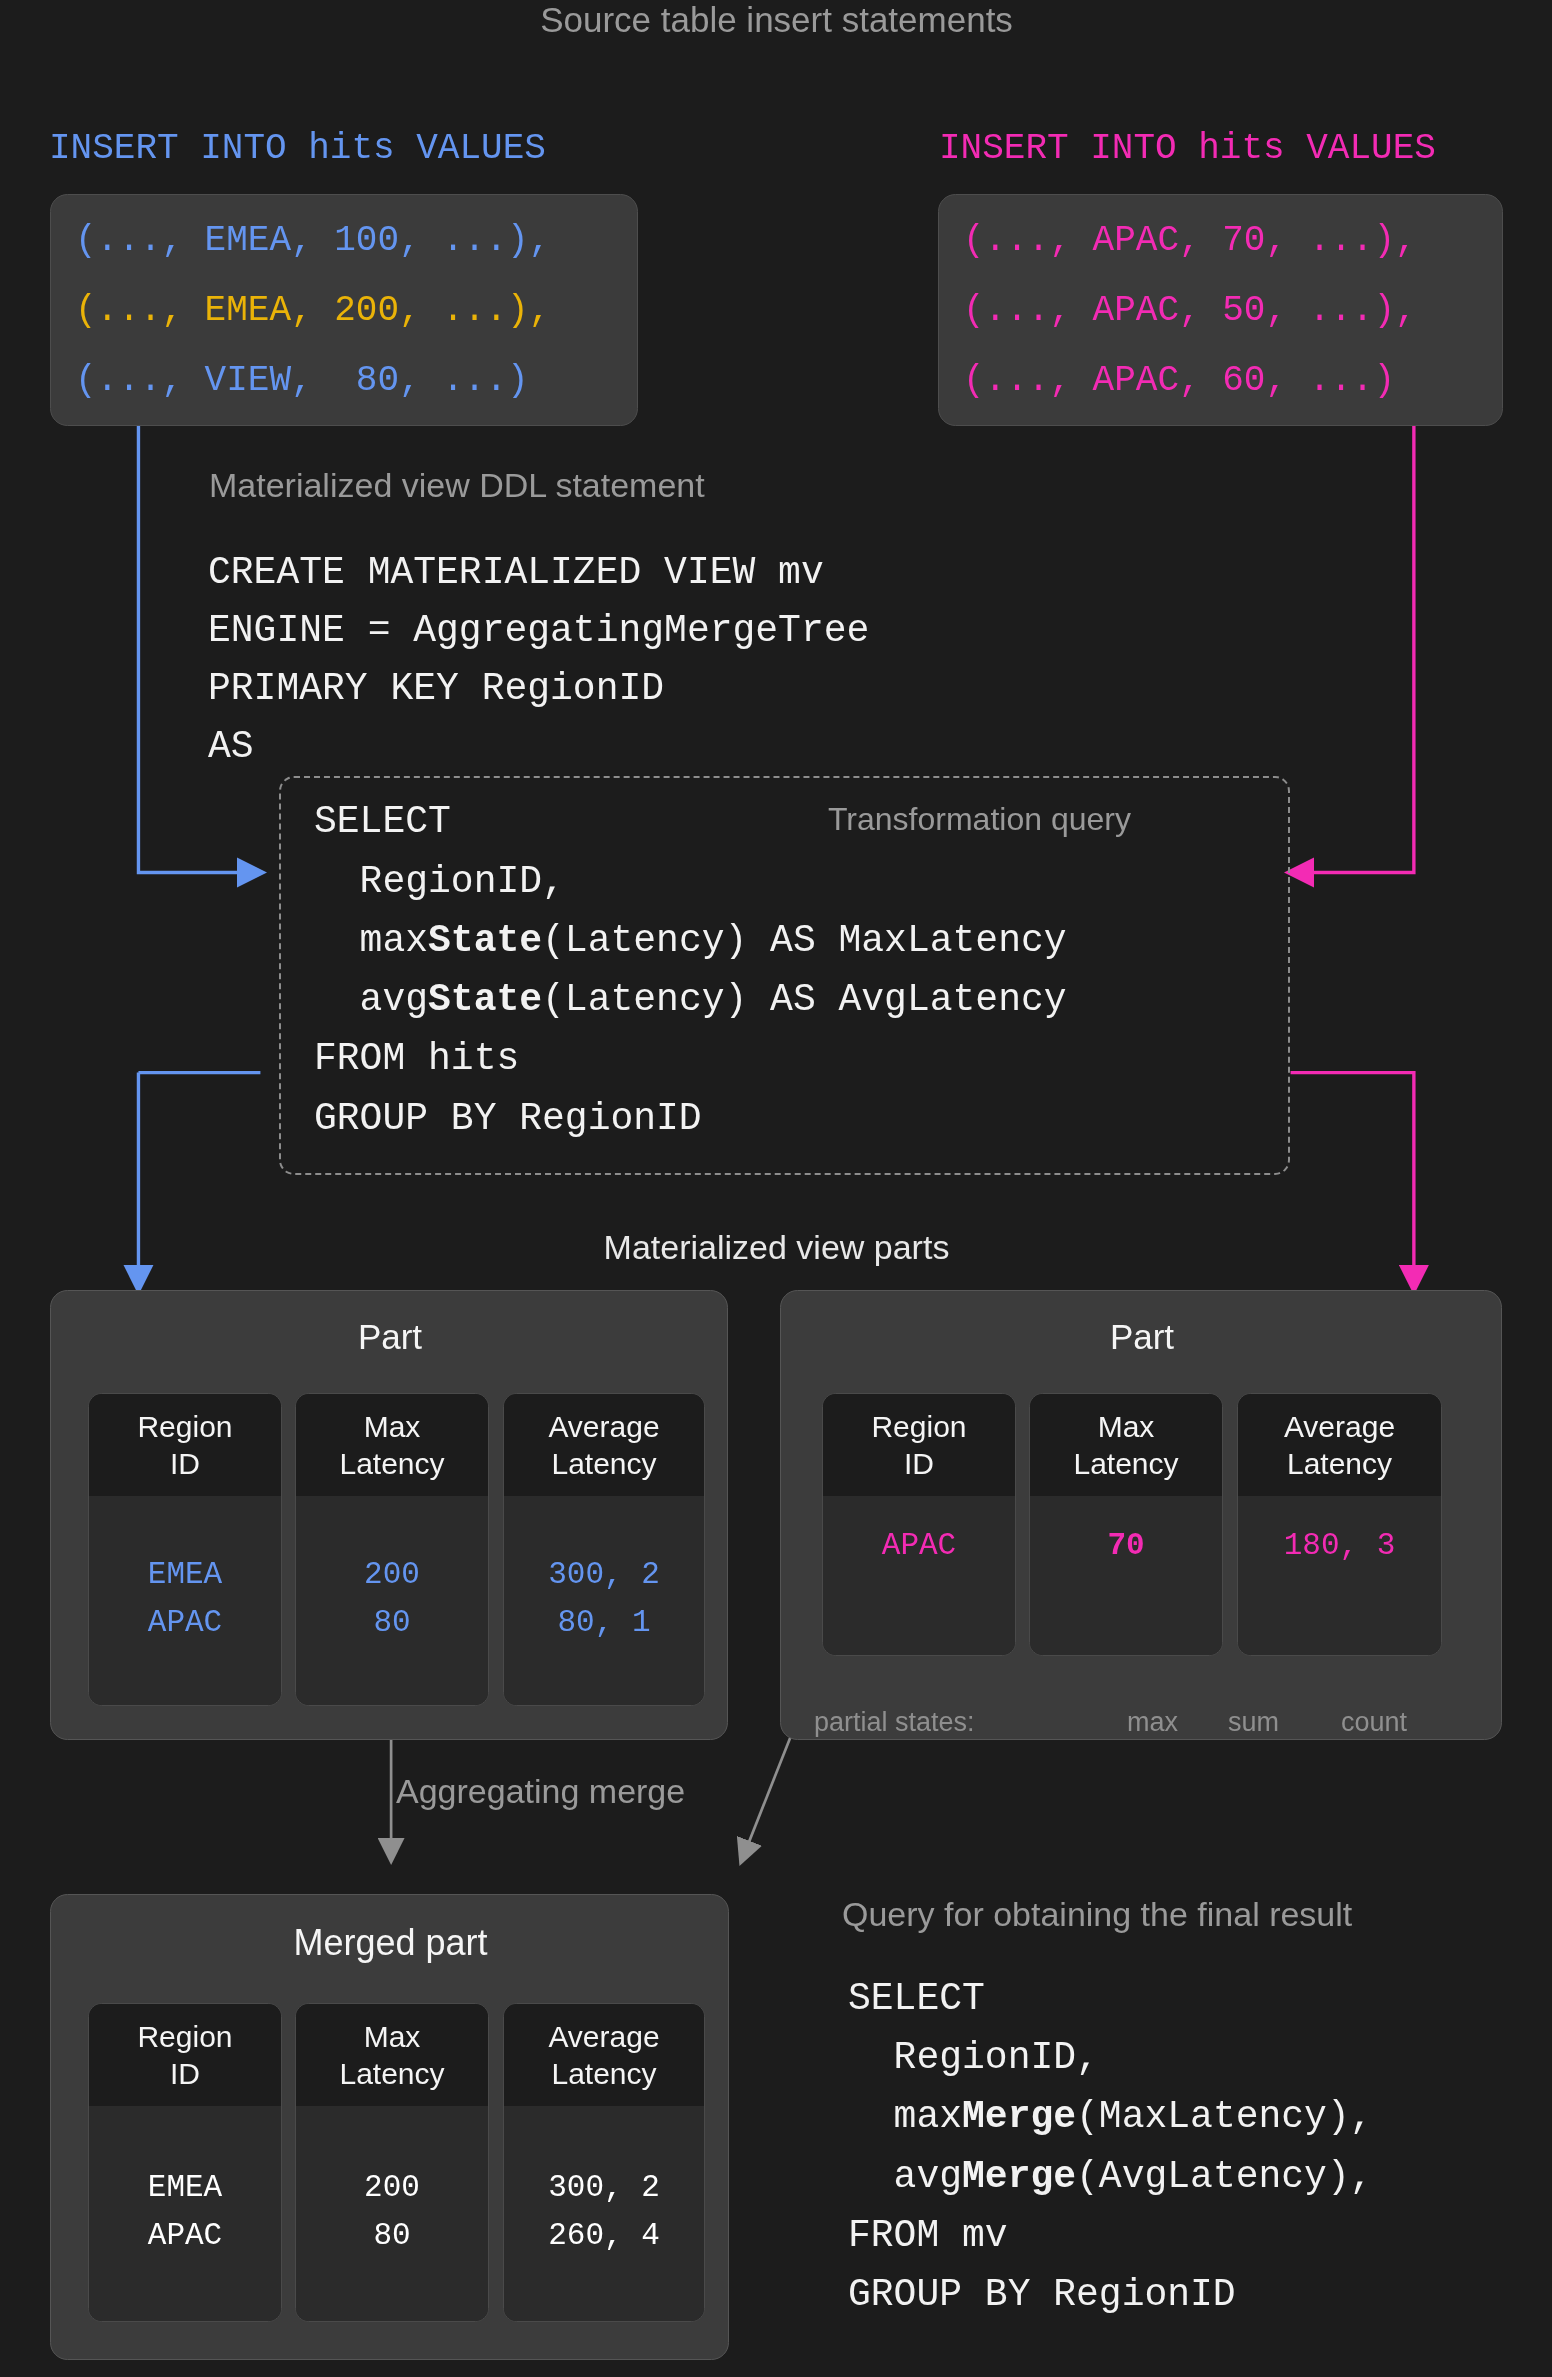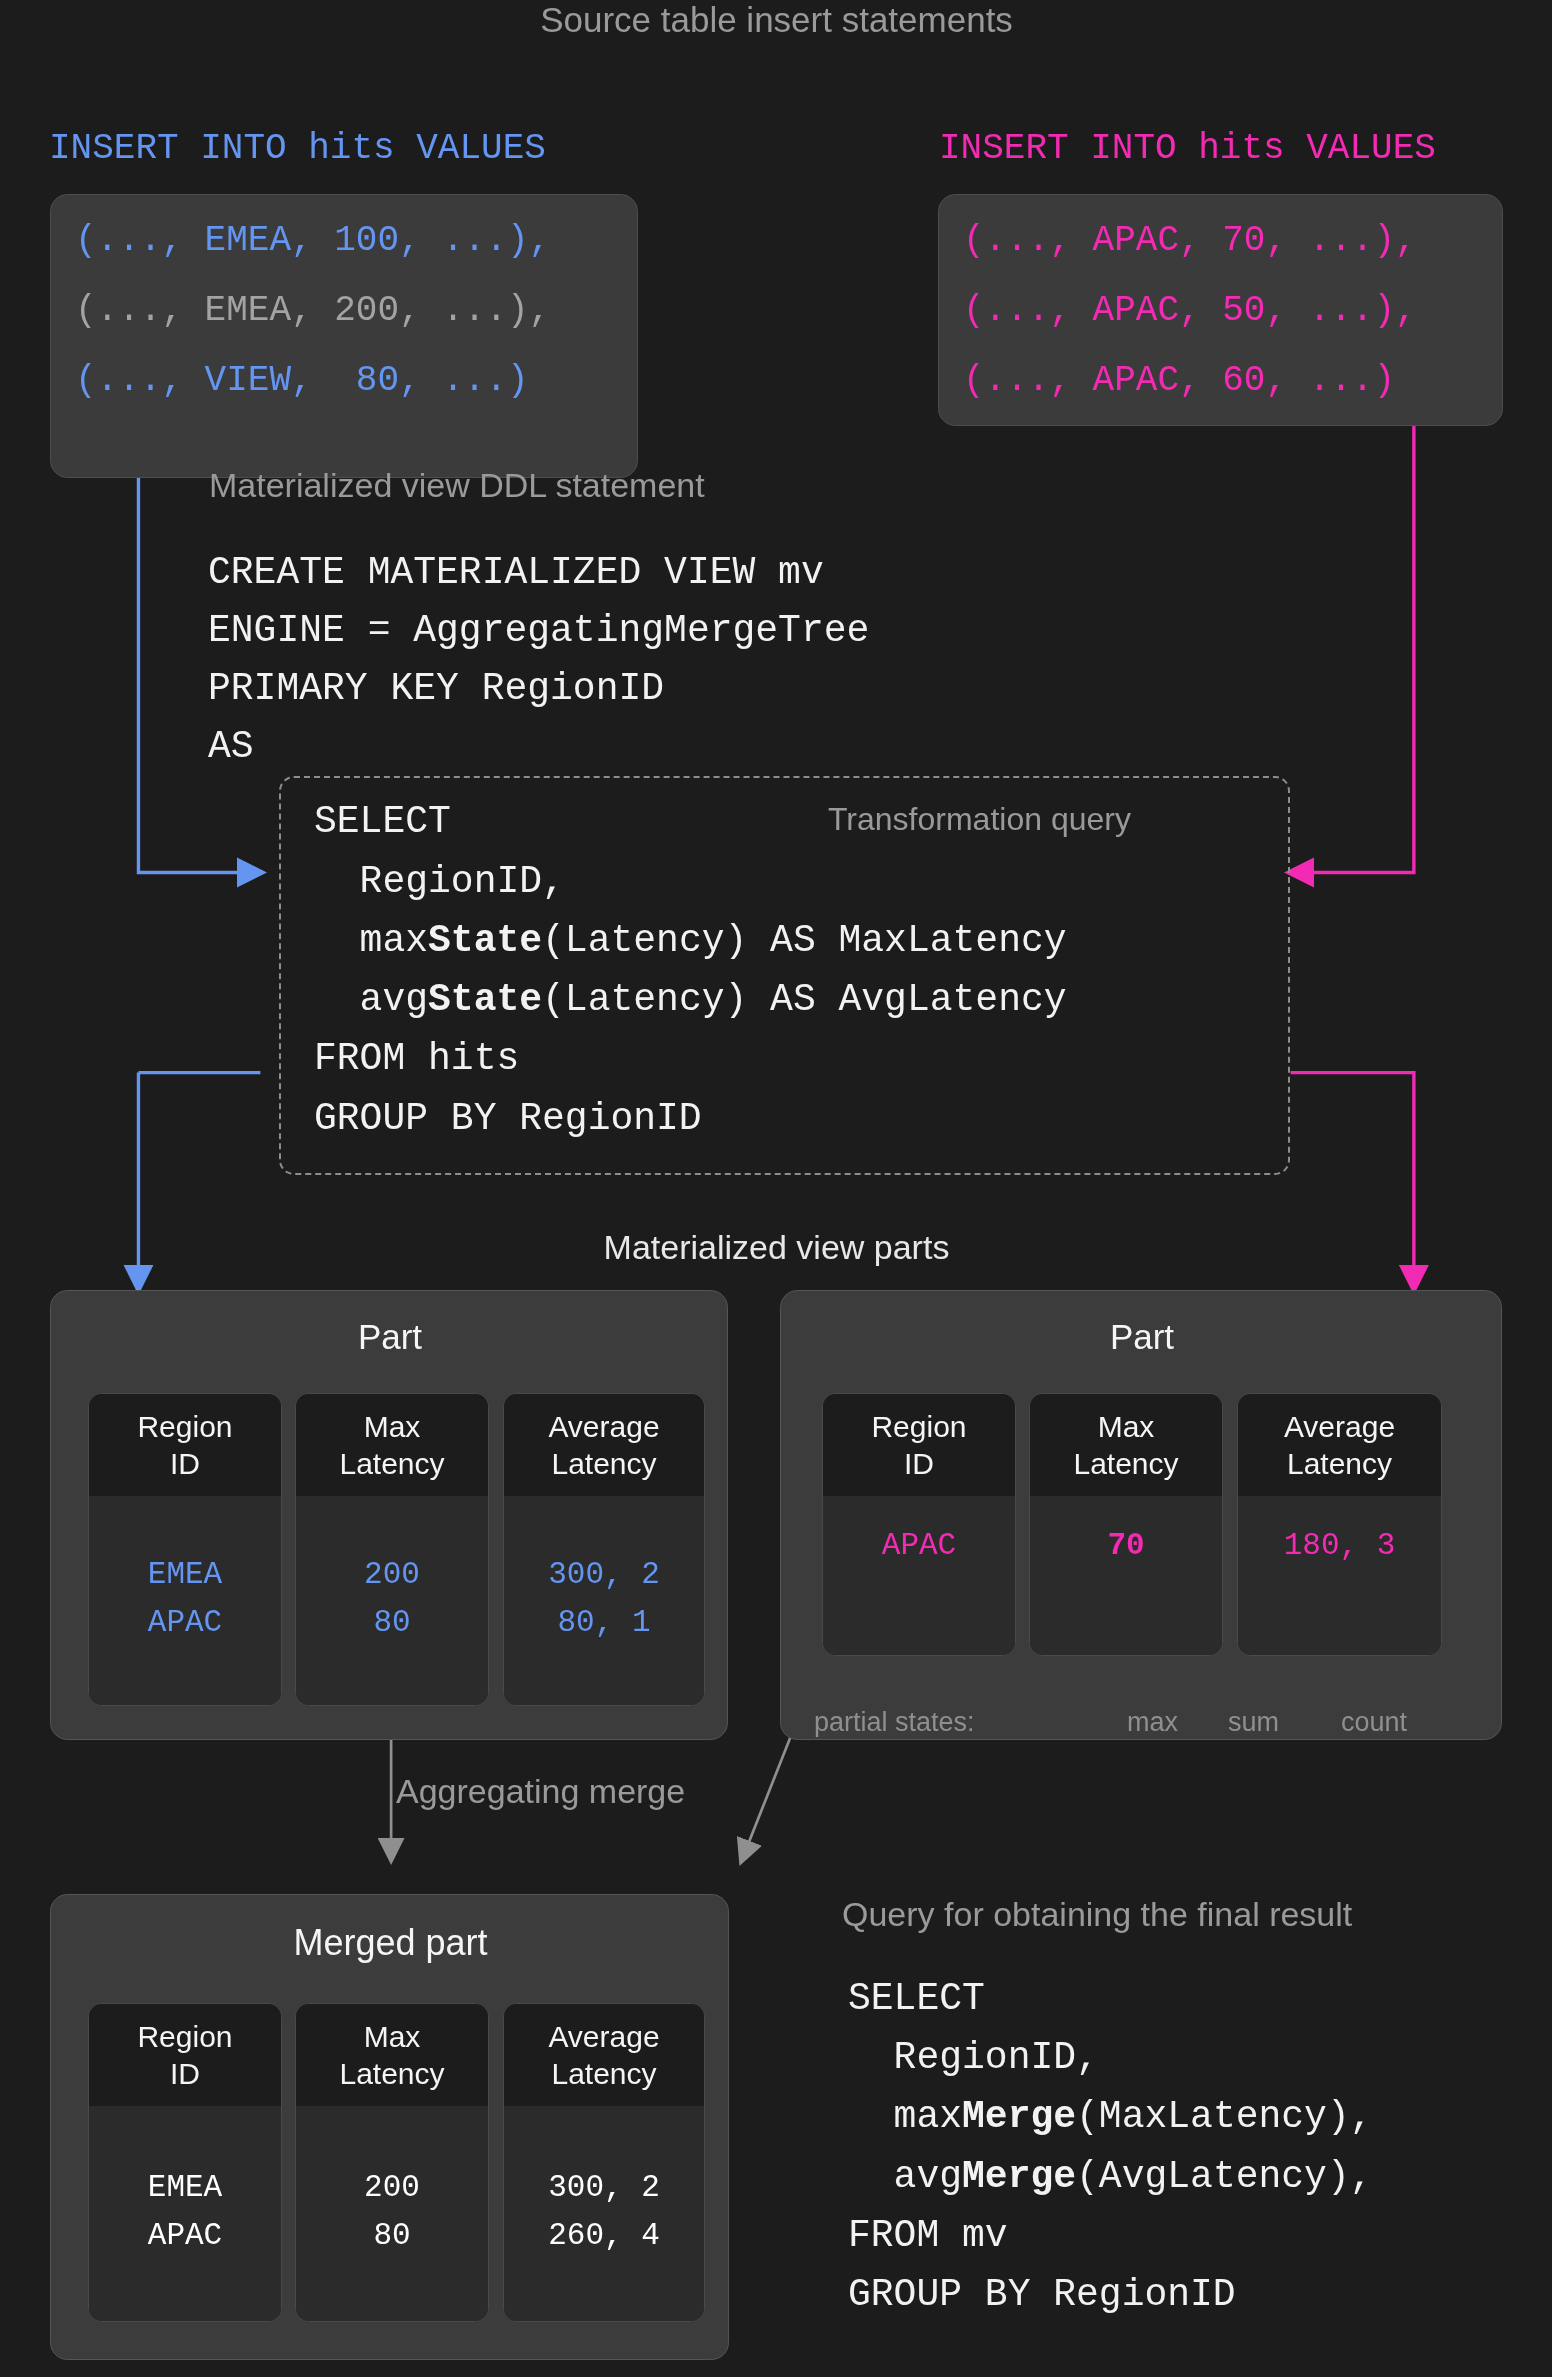--- a/index.html
+++ b/index.html
@@ -94,23 +94,23 @@
 
     <path d="M 1722,2500 L 1722,2418" stroke="#8f8f8f" stroke-width="3.5" fill="none" marker-end="url(#ah-grey-sm)"></path>
     <path d="M 1882,2500 L 1908,2418" stroke="#8f8f8f" stroke-width="3.5" fill="none" marker-end="url(#ah-grey-sm)"></path>
     <path d="M 2093,2500 L 2093,2418" stroke="#8f8f8f" stroke-width="3.5" fill="none" marker-end="url(#ah-grey-sm)"></path>
   </svg>
 
   <div class="abs sans caption-grey" style="left:0;top:78;width:1553px;text-align:center;font-size:35px;">Source table insert statements</div>
 
   <div class="abs mono insert-hdr" style="left:49px;top:128px;color:#6495F0;">INSERT INTO hits VALUES</div>
 
-  <div class="abs insert-box" style="left:50px;top:194px;width:588px;height:284px;">
+  <div class="abs insert-box" style="left:50px;top:194px;width:588px;height:232px;">
     <div class="mono insert-line abs" style="left:24px;top:28px;color:#6495F0;">(..., EMEA, 100, ...),</div>
-    <div class="mono insert-line abs" style="left:24px;top:98px;color:#a3a3a3;">(..., EMEA, 200, ...),</div>
+    <div class="mono insert-line abs" style="left:24px;top:98px;color:#eab308;">(..., EMEA, 200, ...),</div>
     <div class="mono insert-line abs" style="left:24px;top:168px;color:#6495F0;">(..., VIEW,  80, ...)</div>
   </div>
 
   <div class="abs mono insert-hdr" style="left:939px;top:128px;color:#F32BB4;">INSERT INTO hits VALUES</div>
 
   <div class="abs insert-box" style="left:938px;top:194px;width:565px;height:232px;padding-left:20px;">
     <div class="mono insert-line abs" style="left:24px;top:28px;color:#F32BB4;">(..., APAC, 70, ...),</div>
     <div class="mono insert-line abs" style="left:24px;top:98px;color:#F32BB4;">(..., APAC, 50, ...),</div>
     <div class="mono insert-line abs" style="left:24px;top:168px;color:#F32BB4;">(..., APAC, 60, ...)</div>
   </div>

